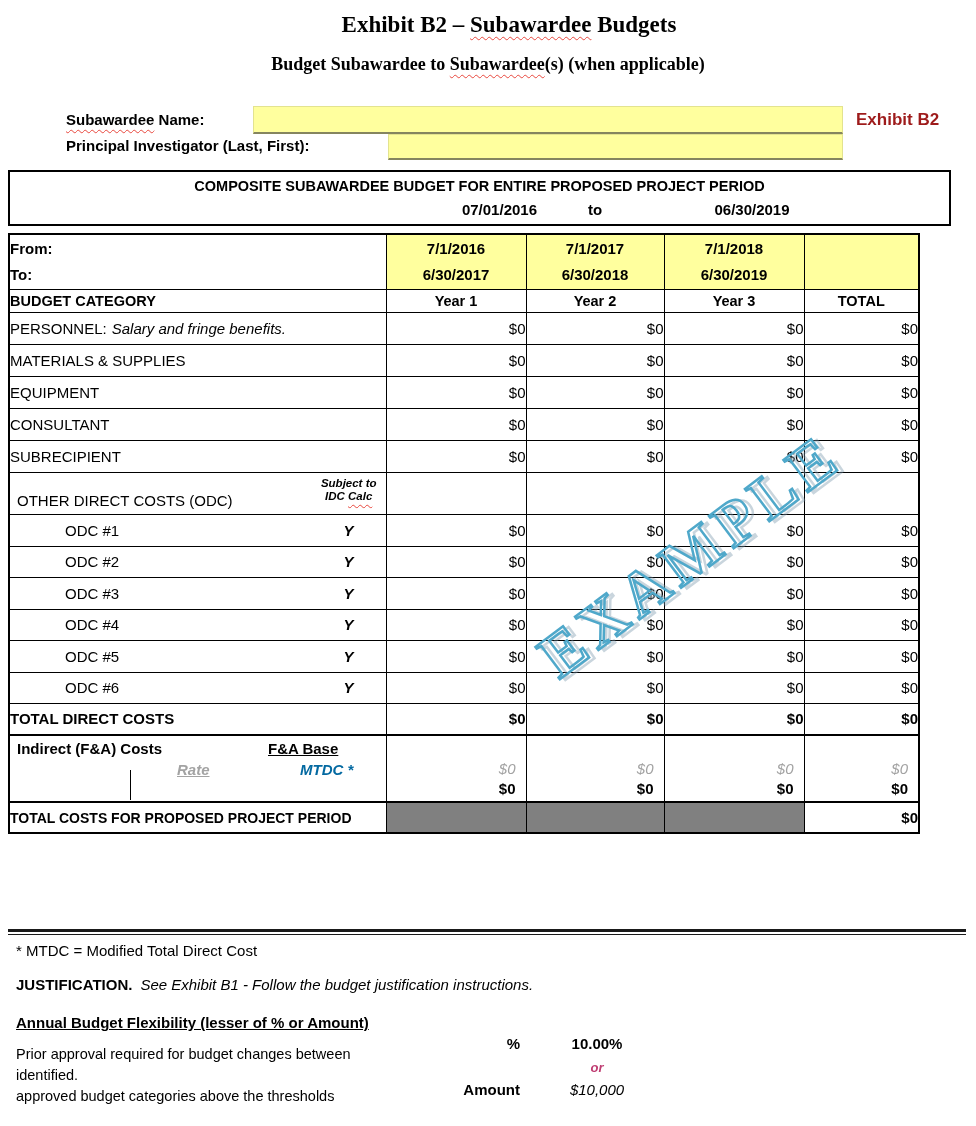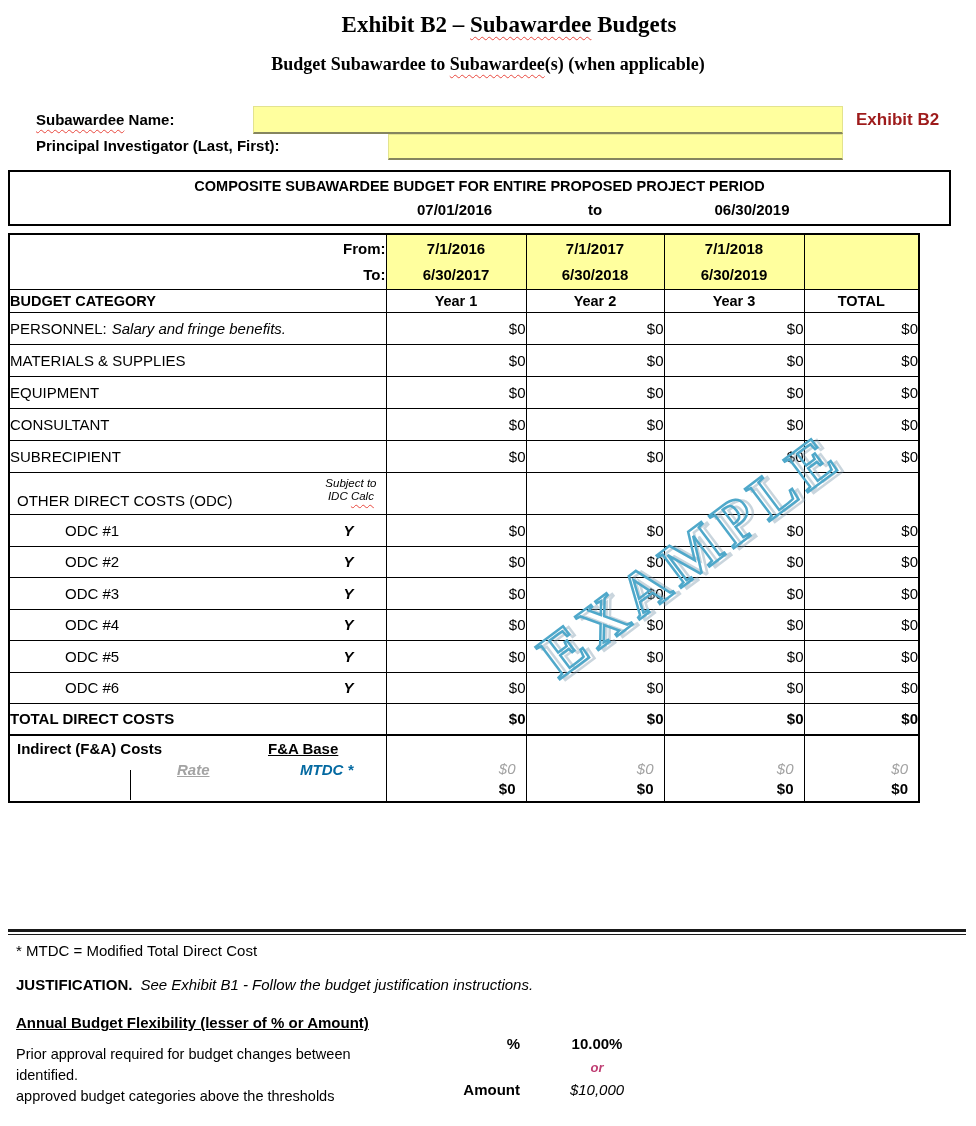--- a/index.html
+++ b/index.html
@@ -15,62 +15,62 @@
   
   .doc-title {
     position:absolute; top:12px; left:0; width:976px; text-align:center;
     font-family:"Liberation Serif", serif; font-weight:bold; font-size:23px;padding-left:21px;
   }
   .doc-subtitle {
     position:absolute; top:54px; left:0; width:976px; text-align:center;
     font-family:"Liberation Serif", serif; font-weight:bold; font-size:18px;
   }
   
-  .flabel { position:absolute; font-weight:bold; font-size:15px; }
+  .flabel { position:absolute; font-weight:bold; font-size:15px;margin-left:30px; }
   .flabel.l1 { left:36px; top:111px; }
   .flabel.l2 { left:36px; top:137px; }
   .ybox {
     position:absolute; background:#ffff9e; box-sizing:border-box;
     border:1px solid #e3e38f; border-bottom:2px solid #85855f;
     font-size:15px; padding:3px 6px;
   }
   .ybox.b1 { left:253px; top:106px; width:590px; height:28px; }
   .ybox.b2 { left:388px; top:134px; width:455px; height:26px; }
   .exhibit-tag { position:absolute; left:856px; top:110px; font-weight:bold; font-size:17px; color:#9e1b1b; }
   
   .composite {
     position:absolute; left:8px; top:170px; width:943px; height:56px;
     border:2px solid #000; box-sizing:border-box;
   }
   .composite .c-head { position:absolute; top:6px; left:0; width:100%; text-align:center; font-weight:bold; font-size:14.5px; }
-  .composite .c-from { position:absolute; top:29px; left:407px; width:120px; text-align:left; font-weight:bold; font-size:15px; }
+  .composite .c-from { position:absolute; top:29px; left:407px; width:120px; text-align:right; font-weight:bold; font-size:15px; }
   .composite .c-to   { position:absolute; top:29px; left:565px; width:40px;  text-align:center; font-weight:bold; font-size:15px; }
   .composite .c-end  { position:absolute; top:29px; left:682px; width:120px; text-align:center; font-weight:bold; font-size:15px; }
   
   table.budget {
     position:absolute; left:8px; top:233px; width:910px;
     border-collapse:collapse; table-layout:fixed;
     border:2px solid #000; font-size:15px;
   }
   table.budget td { border:1px solid #000; padding:0; vertical-align:middle; overflow:hidden; }
   td.cat { padding-left:7px; text-align:left; }
   td.val { text-align:right; padding-right:10px; }
   td.val-top { vertical-align:top; }
   td.val-top .vt { display:block; line-height:14px; padding-top:1px; }
   .note { font-style:italic; margin-left:5px; }
   .bold { font-weight:bold; }
   td.yhead { background:#ffff9e; font-weight:bold; text-align:center; line-height:26px; }
-  td.fromto { text-align:right; padding-right:58px; font-weight:bold; line-height:26px; }
+  td.fromto { text-align:left; padding-right:58px; font-weight:bold; line-height:26px; }
   td.colhead { font-weight:bold; text-align:center; font-size:14.5px; }
   td.cathead { font-weight:bold; padding-left:7px; font-size:14.5px; }
   td.odc-head-cell { position:relative; }
   .odc-main-label { position:absolute; left:7px; bottom:5px; font-size:15px; }
   .odc-sub {
     position:absolute; right:9px; top:4px; text-align:center;
-    font-weight:normal; font-style:italic; font-size:11.5px; line-height:13px;
+    font-weight:bold; font-style:italic; font-size:11.5px; line-height:13px;
   }
   td.odc-cat { padding:0; }
   .odc-wrap { display:flex; justify-content:space-between; align-items:center; }
   .odc-label { margin-left:55px; }
   .odc-flag { margin-right:32px; font-weight:bold; font-style:italic; }
   tr.thick td { border-top:2px solid #000; }
   td.grayfill { background:#808080; }
   
   td.ind-cat, td.ind-val { position:relative; }
   .ind-label { position:absolute; left:7px; top:4px; font-weight:bold; }
@@ -323,20 +323,27 @@
             <span class="ind-gray">$0</span>
             <span class="ind-bold">$0</span>
           </td>
       <td class="ind-val">
             <span class="ind-gray">$0</span>
             <span class="ind-bold">$0</span>
           </td>
     </tr>
 
 
+    <tr style="height:31px" class="thick">
+      <td class="cat bold" style="font-size:14px; white-space:nowrap;">TOTAL COSTS FOR PROPOSED PROJECT PERIOD</td>
+      <td class="grayfill"></td>
+      <td class="grayfill"></td>
+      <td class="grayfill"></td>
+      <td class="val bold">$0</td>
+    </tr>
   </tbody>
     </table>
 
   <div class="watermark-shadow">EXAMPLE</div>
   <div class="watermark">EXAMPLE</div>
 
   <div class="double-rule"></div>
   <div class="mtdc-note">* MTDC = Modified Total Direct Cost</div>
   <div class="justif">
     <span class="jl">JUSTIFICATION.</span><span class="jt">See Exhibit B1 - Follow the budget justification instructions.</span>

